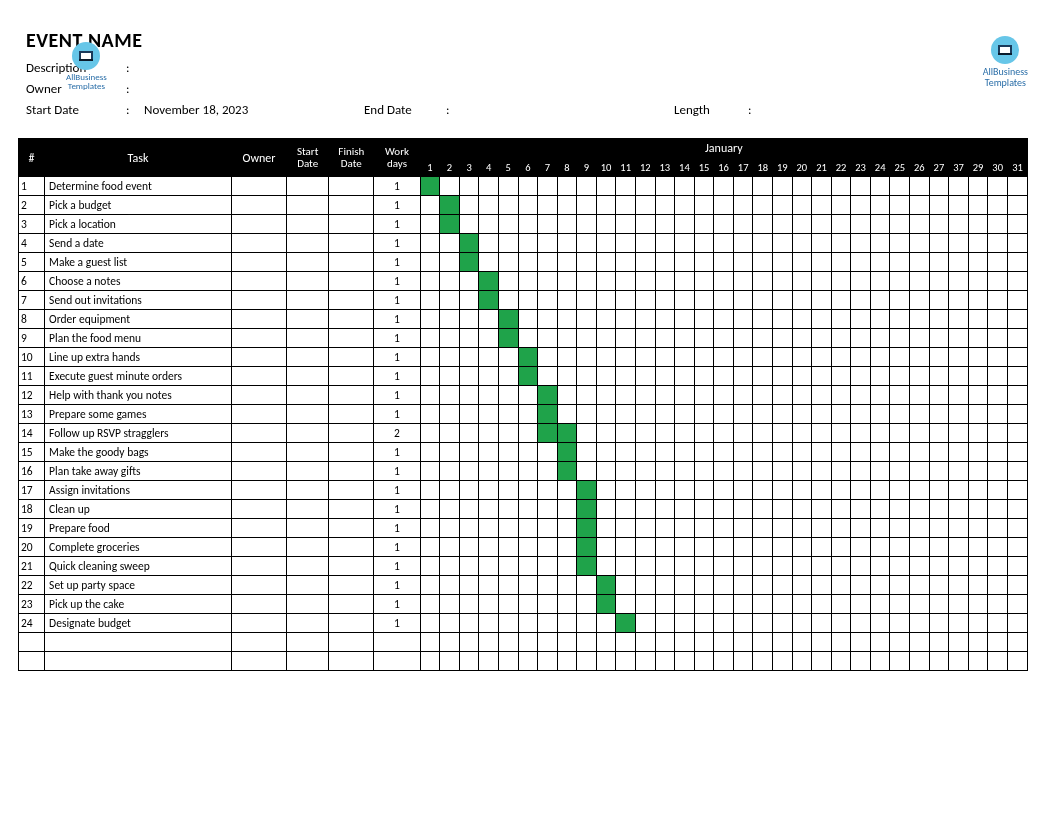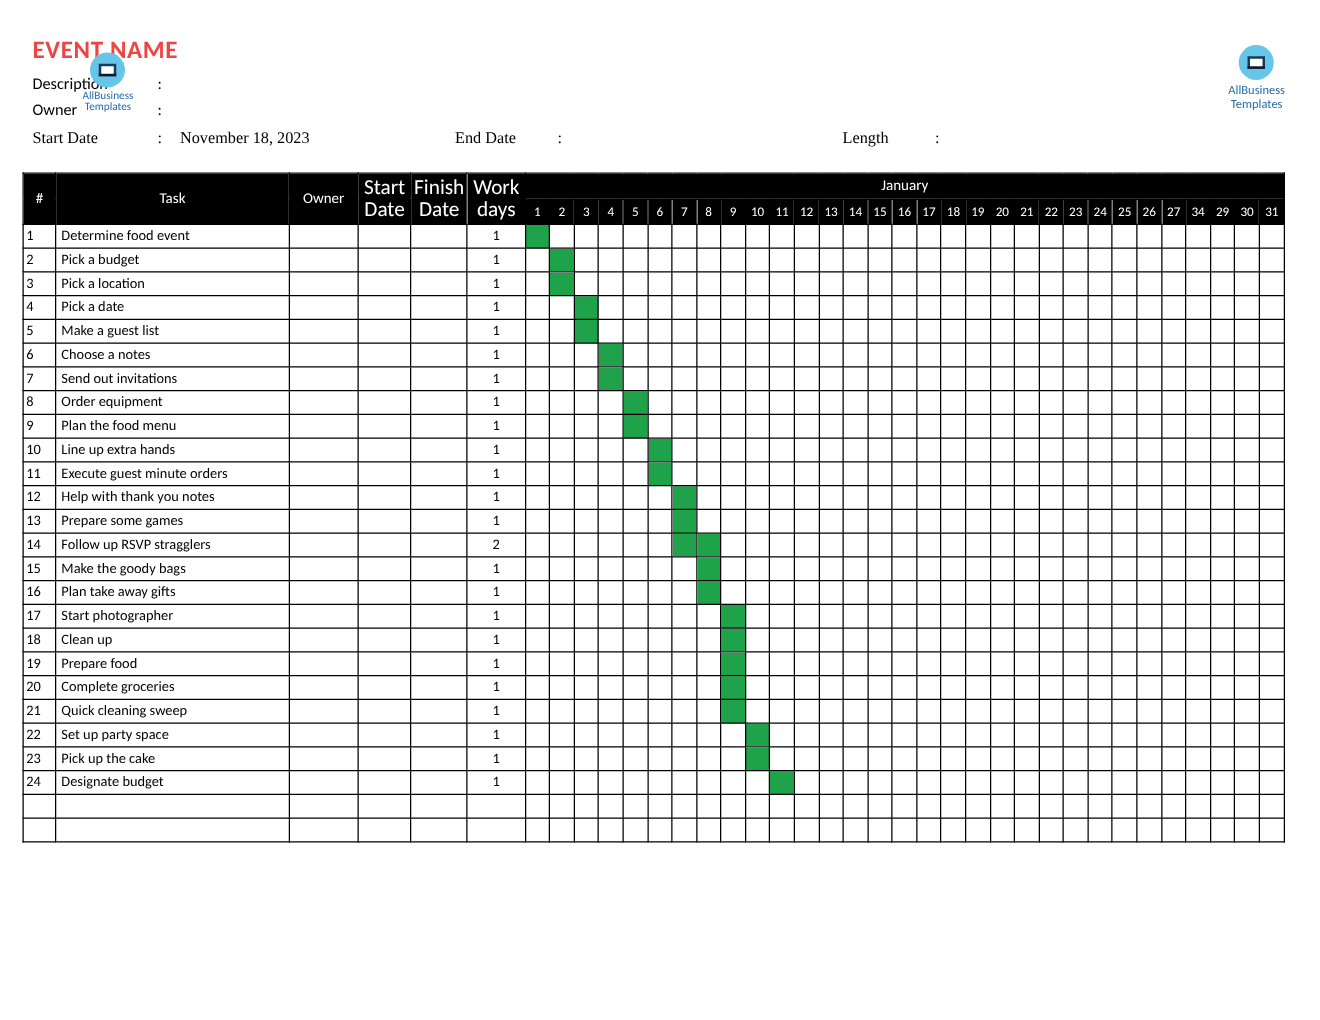--- a/index.html
+++ b/index.html
@@ -10,21 +10,21 @@
     height: 816px;
     padding: 28px 18px 18px 18px;
     font-size: 12px;
     color: #000;
     position: relative;
   }
   .header-area { position: relative; margin-bottom: 18px; padding-left: 8px; }
   .title {
     font-size: 20px;
     font-weight: bold;
-    color: #ef4444;
+    color: #000000;
     letter-spacing: 0.5px;
     margin-bottom: 6px;
   }
   .logo-left {
     position: absolute;
     left: 48px;
     top: 14px;
     text-align: center;
     font-size: 9px;
     color: #2a6ea8;
@@ -50,42 +50,42 @@
     top: 8px;
     text-align: center;
     font-size: 10px;
     color: #2a6ea8;
     line-height: 1.1;
   }
   .meta-rows { font-size: 13px; line-height: 1.6; }
   .meta-row { display: flex; }
   .meta-label { width: 100px; }
   .meta-colon { width: 18px; }
-  .meta-row-inline { display: flex; align-items: flex-end; font-family: Liberation Serif, serif; }
+  .meta-row-inline { display: flex; align-items: flex-end; }
   .meta-value-sd { width: 220px; }
   .meta-end-label { width: 82px; }
   .meta-end-val { width: 210px; }
   .meta-len-label { width: 74px; }
 
   .gantt { width: 1010px; border-collapse: collapse; table-layout: fixed; }
   .gantt th, .gantt td {
     border: 1px solid #000;
     padding: 0;
     font-size: 11.5px;
     vertical-align: middle;
     height: 19px;
     overflow: hidden;
   }
   .gantt thead th {
     background: #000;
     color: #fff;
     font-weight: normal;
     text-align: center;
   }
-  .gantt thead th.two-line { line-height: 1.05; font-size: 17px; padding: 2px 0; }
+  .gantt thead th.two-line { line-height: 1.05; font-size: 11px; padding: 2px 0; }
   .col-num { width: 26px; }
   .col-task { width: 186px; }
   .col-owner { width: 55px; }
   .col-start { width: 42px; }
   .col-finish { width: 45px; }
   .col-work { width: 46px; }
   .col-day { width: 19.5px; }
   .gantt td { text-align: left; padding-left: 4px; }
   .gantt td.num { text-align: left; padding-left: 2px; }
   .gantt td.center { text-align: center; padding-left: 0; }
@@ -208,21 +208,21 @@
         <th>18</th>
         <th>19</th>
         <th>20</th>
         <th>21</th>
         <th>22</th>
         <th>23</th>
         <th>24</th>
         <th>25</th>
         <th>26</th>
         <th>27</th>
-        <th>34</th>
+        <th>37</th>
         <th>29</th>
         <th>30</th>
         <th>31</th>
       </tr>
     </thead>
   <tbody id="gantt-body">
       <tr>
         <td class="num">1</td>
         <td>Determine food event</td>
         <td></td>
@@ -334,21 +334,21 @@
         <td class="day"></td>
         <td class="day"></td>
         <td class="day"></td>
         <td class="day"></td>
         <td class="day"></td>
         <td class="day"></td>
         <td class="day"></td>
       </tr>
       <tr>
         <td class="num">4</td>
-        <td>Pick a date</td>
+        <td>Send a date</td>
         <td></td>
         <td></td>
         <td></td>
         <td class="center">1</td>
         <td class="day"></td>
         <td class="day"></td>
         <td class="day filled"></td>
         <td class="day"></td>
         <td class="day"></td>
         <td class="day"></td>
@@ -841,21 +841,21 @@
         <td class="day"></td>
         <td class="day"></td>
         <td class="day"></td>
         <td class="day"></td>
         <td class="day"></td>
         <td class="day"></td>
         <td class="day"></td>
       </tr>
       <tr>
         <td class="num">17</td>
-        <td>Start photographer</td>
+        <td>Assign invitations</td>
         <td></td>
         <td></td>
         <td></td>
         <td class="center">1</td>
         <td class="day"></td>
         <td class="day"></td>
         <td class="day"></td>
         <td class="day"></td>
         <td class="day"></td>
         <td class="day"></td>

